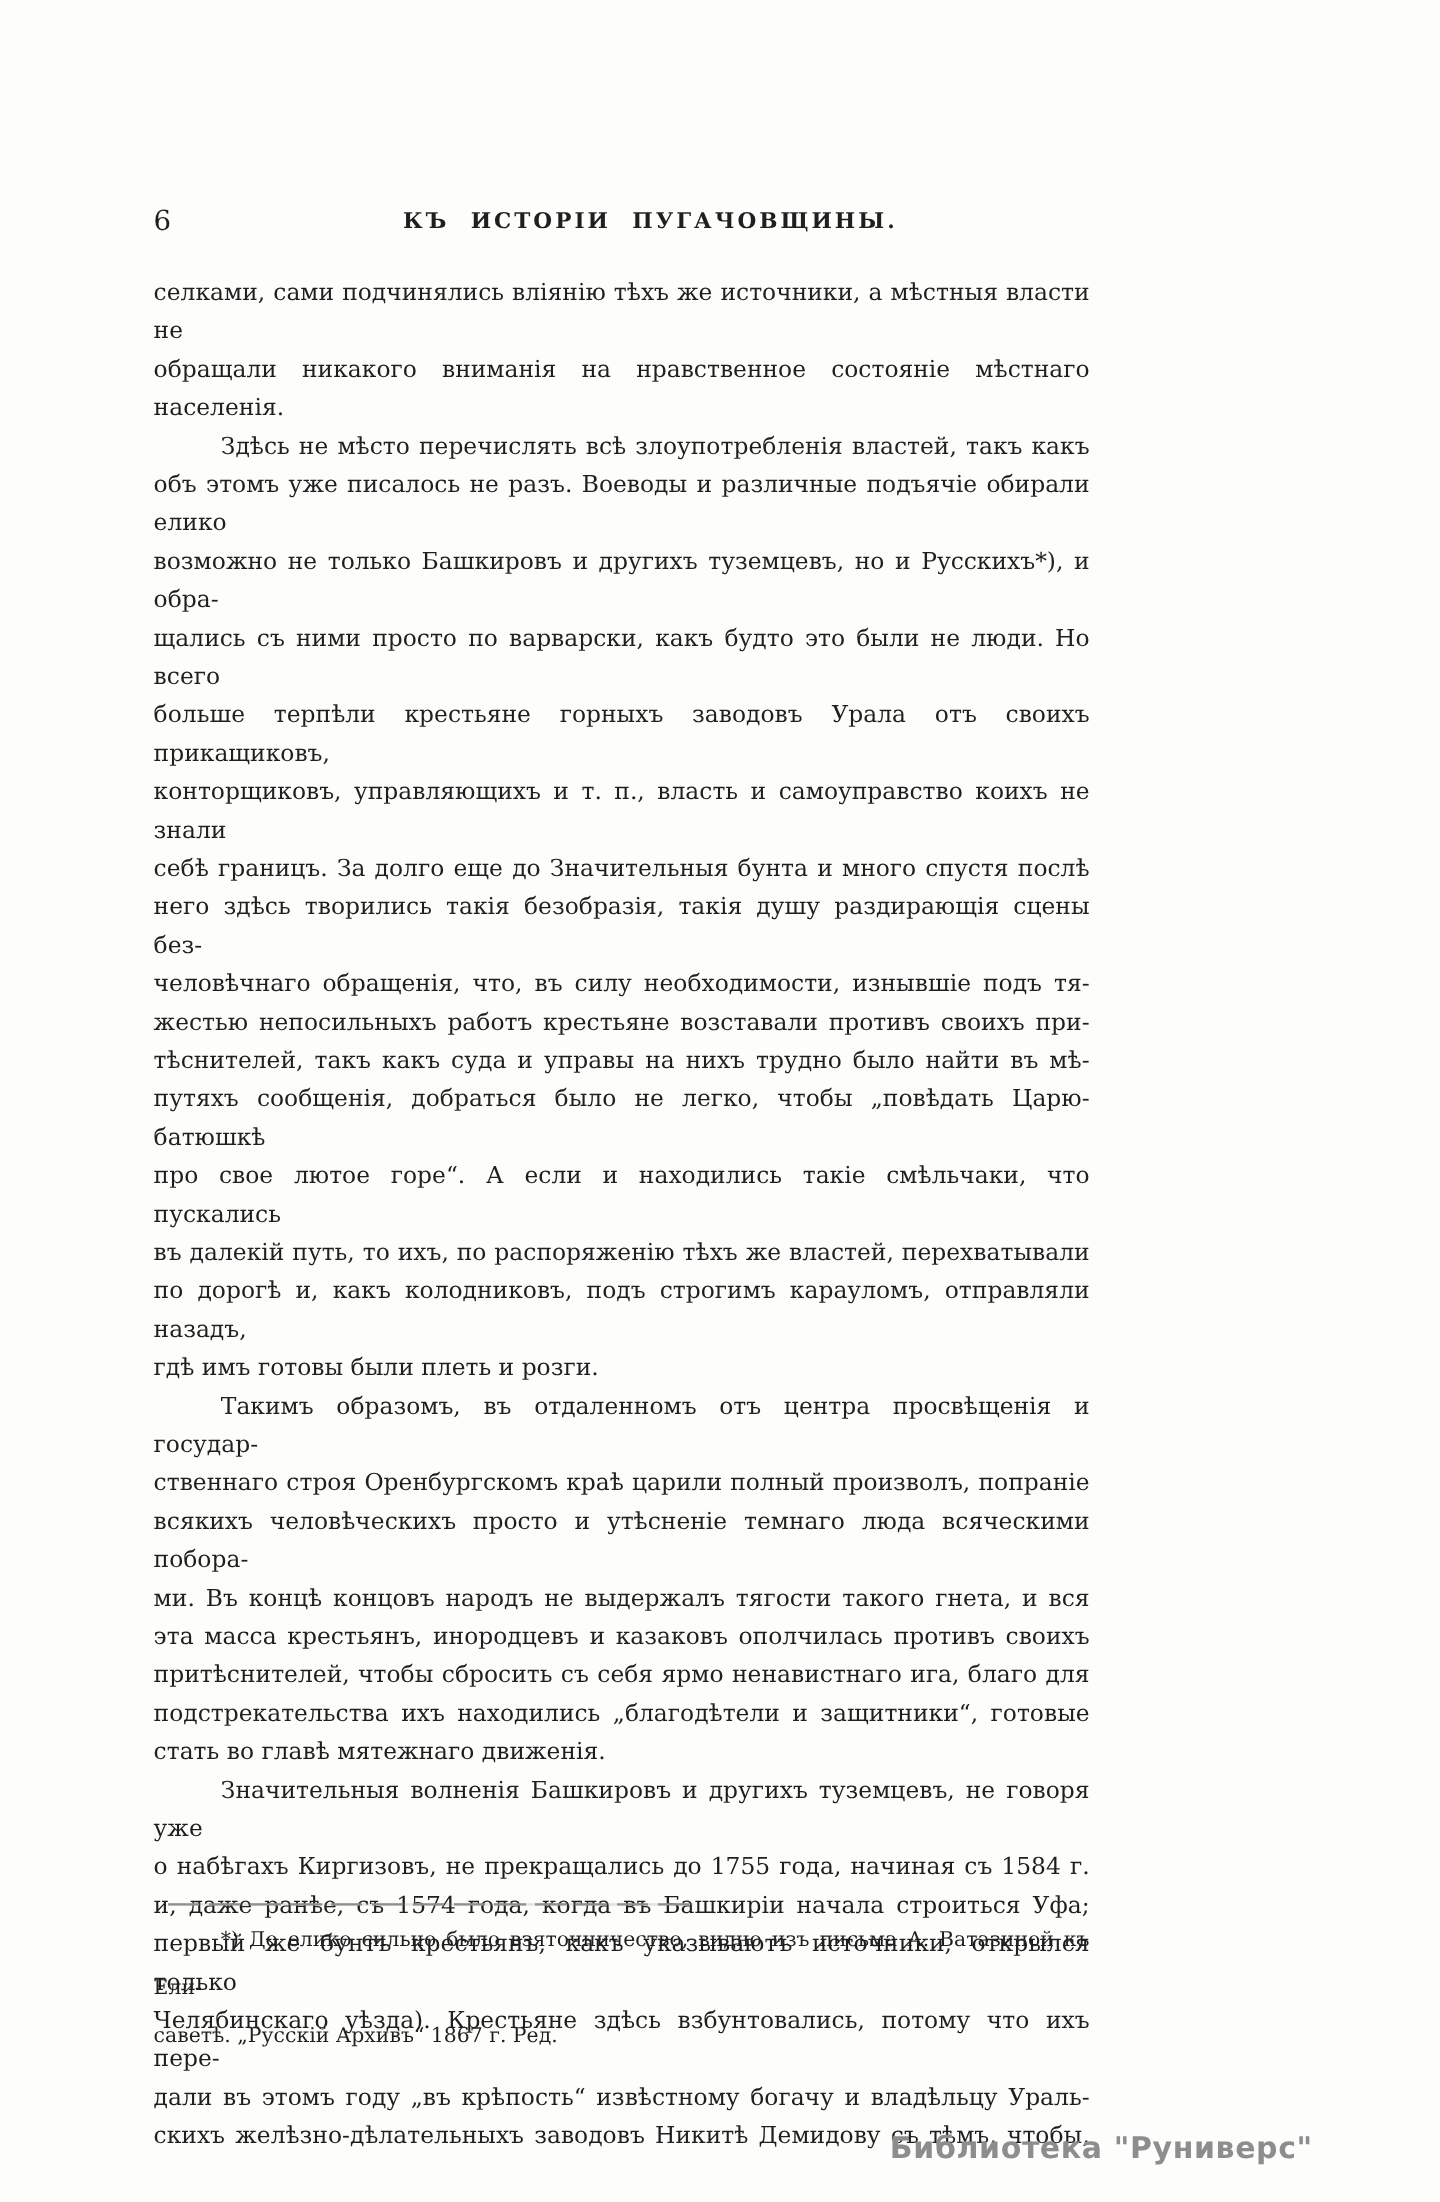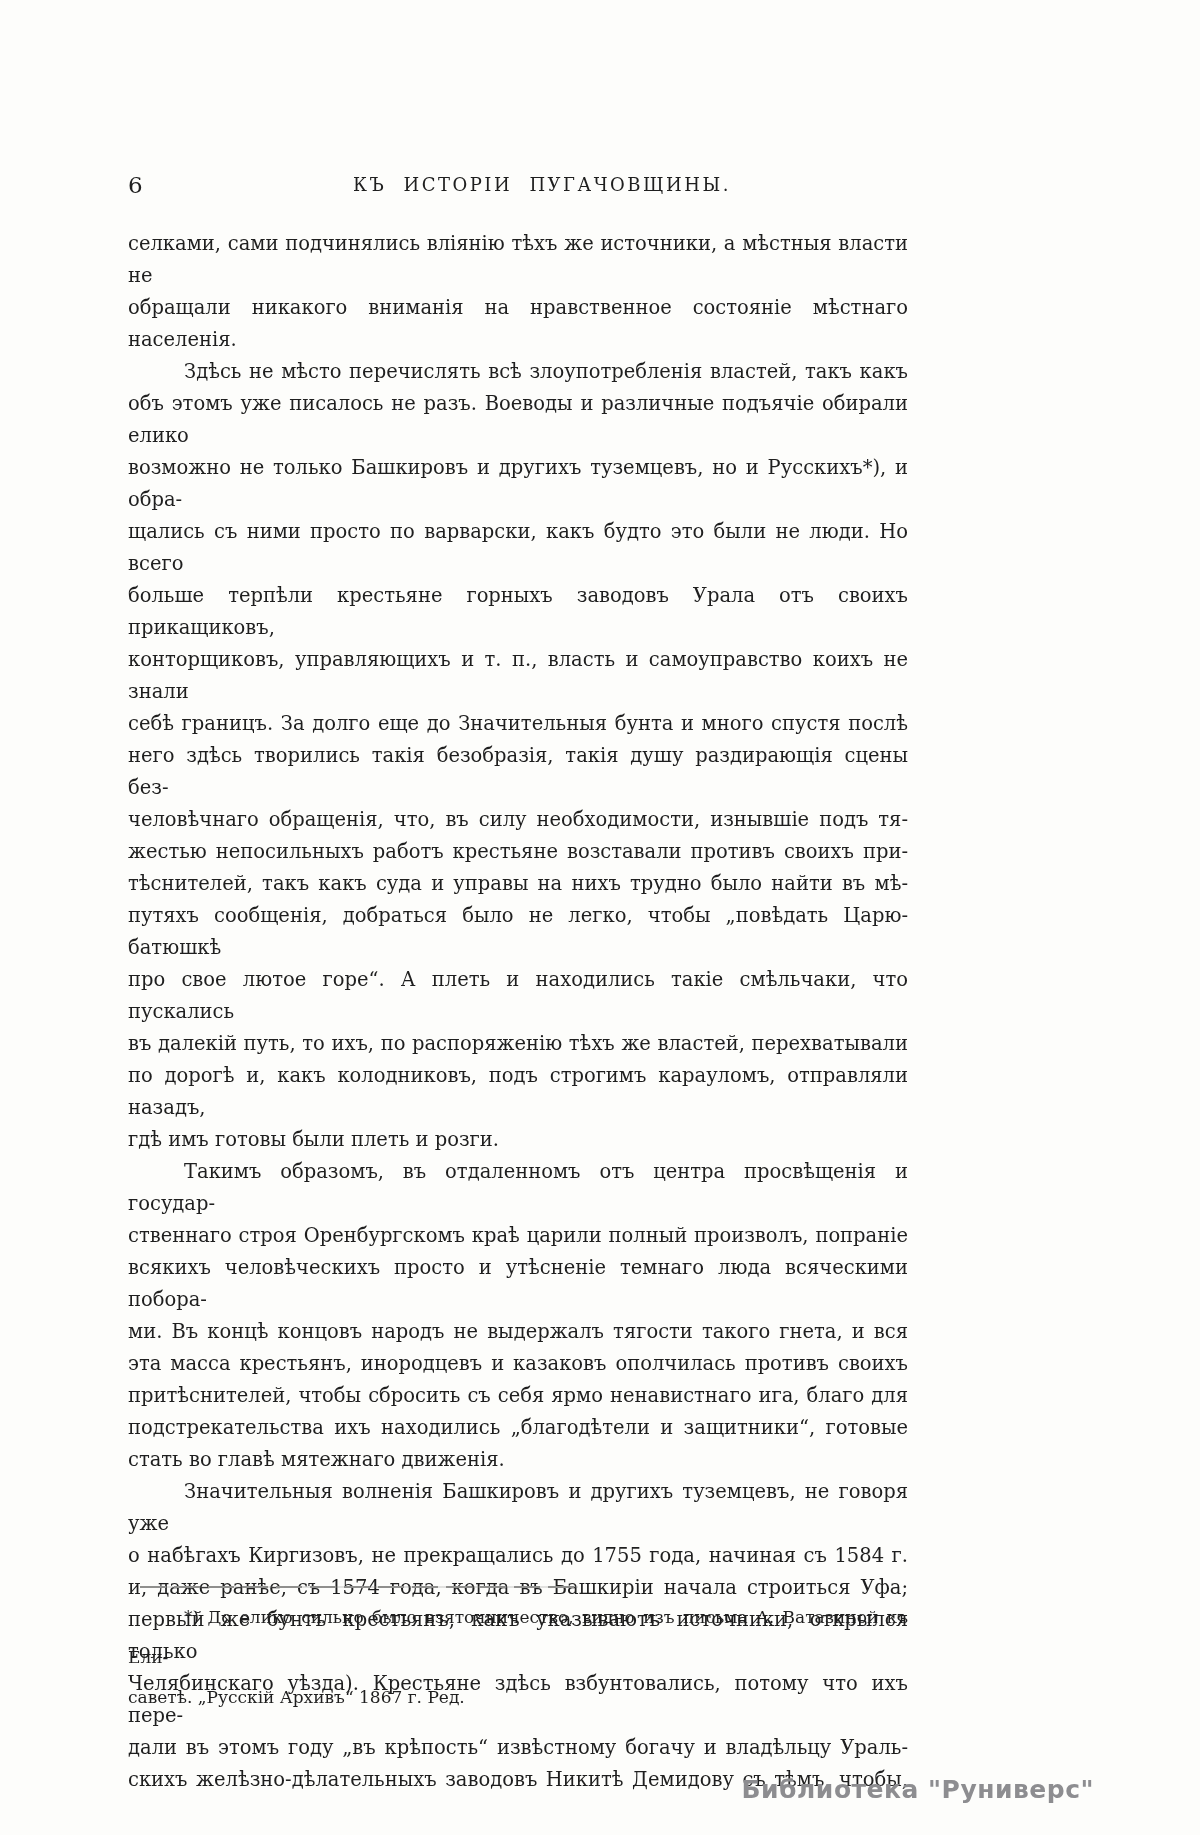--- a/index.html
+++ b/index.html
@@ -30,21 +30,21 @@
     left: 0;
     top: 0;
     font-size: 23px;
     line-height: 26px;
   }
   .running-title {
     display: block;
     text-align: center;
     transform: translateX(24px);
     font-size: 18px;
-    font-weight: normal;
+    font-weight: bold;
     letter-spacing: 2.5px;
     word-spacing: 9px;
     line-height: 26px;
     white-space: nowrap;
   }
   
   .text-block {
     position: absolute;
     top: 228px;
     left: 128px;
@@ -110,21 +110,21 @@
       <div class="line">возможно не только Башкировъ и другихъ туземцевъ, но и Русскихъ*), и обра-</div>
       <div class="line">щались съ ними просто по варварски, какъ будто это были не люди. Но всего</div>
       <div class="line">больше терпѣли крестьяне горныхъ заводовъ Урала отъ своихъ прикащиковъ,</div>
       <div class="line">конторщиковъ, управляющихъ и т. п., власть и самоуправство коихъ не знали</div>
       <div class="line">себѣ границъ. За долго еще до Значительныя бунта и много спустя послѣ</div>
       <div class="line">него здѣсь творились такія безобразія, такія душу раздирающія сцены без-</div>
       <div class="line">человѣчнаго обращенія, что, въ силу необходимости, изнывшіе подъ тя-</div>
       <div class="line">жестью непосильныхъ работъ крестьяне возставали противъ своихъ при-</div>
       <div class="line">тѣснителей, такъ какъ суда и управы на нихъ трудно было найти въ мѣ-</div>
       <div class="line">путяхъ сообщенія, добраться было не легко, чтобы „повѣдать Царю-батюшкѣ</div>
-      <div class="line">про свое лютое горе“. А плеть и находились такіе смѣльчаки, что пускались</div>
+      <div class="line">про свое лютое горе“. А если и находились такіе смѣльчаки, что пускались</div>
       <div class="line">въ далекій путь, то ихъ, по распоряженію тѣхъ же властей, перехватывали</div>
       <div class="line">по дорогѣ и, какъ колодниковъ, подъ строгимъ карауломъ, отправляли назадъ,</div>
       <div class="line para-end">гдѣ имъ готовы были плеть и розги.</div>
       <div class="line first-indent">Такимъ образомъ, въ отдаленномъ отъ центра просвѣщенія и государ-</div>
       <div class="line">ственнаго строя Оренбургскомъ краѣ царили полный произволъ, попраніе</div>
       <div class="line">всякихъ человѣческихъ просто и утѣсненіе темнаго люда всяческими побора-</div>
       <div class="line">ми. Въ концѣ концовъ народъ не выдержалъ тягости такого гнета, и вся</div>
       <div class="line">эта масса крестьянъ, инородцевъ и казаковъ ополчилась противъ своихъ</div>
       <div class="line">притѣснителей, чтобы сбросить съ себя ярмо ненавистнаго ига, благо для</div>
       <div class="line">подстрекательства ихъ находились „благодѣтели и защитники“, готовые</div>

